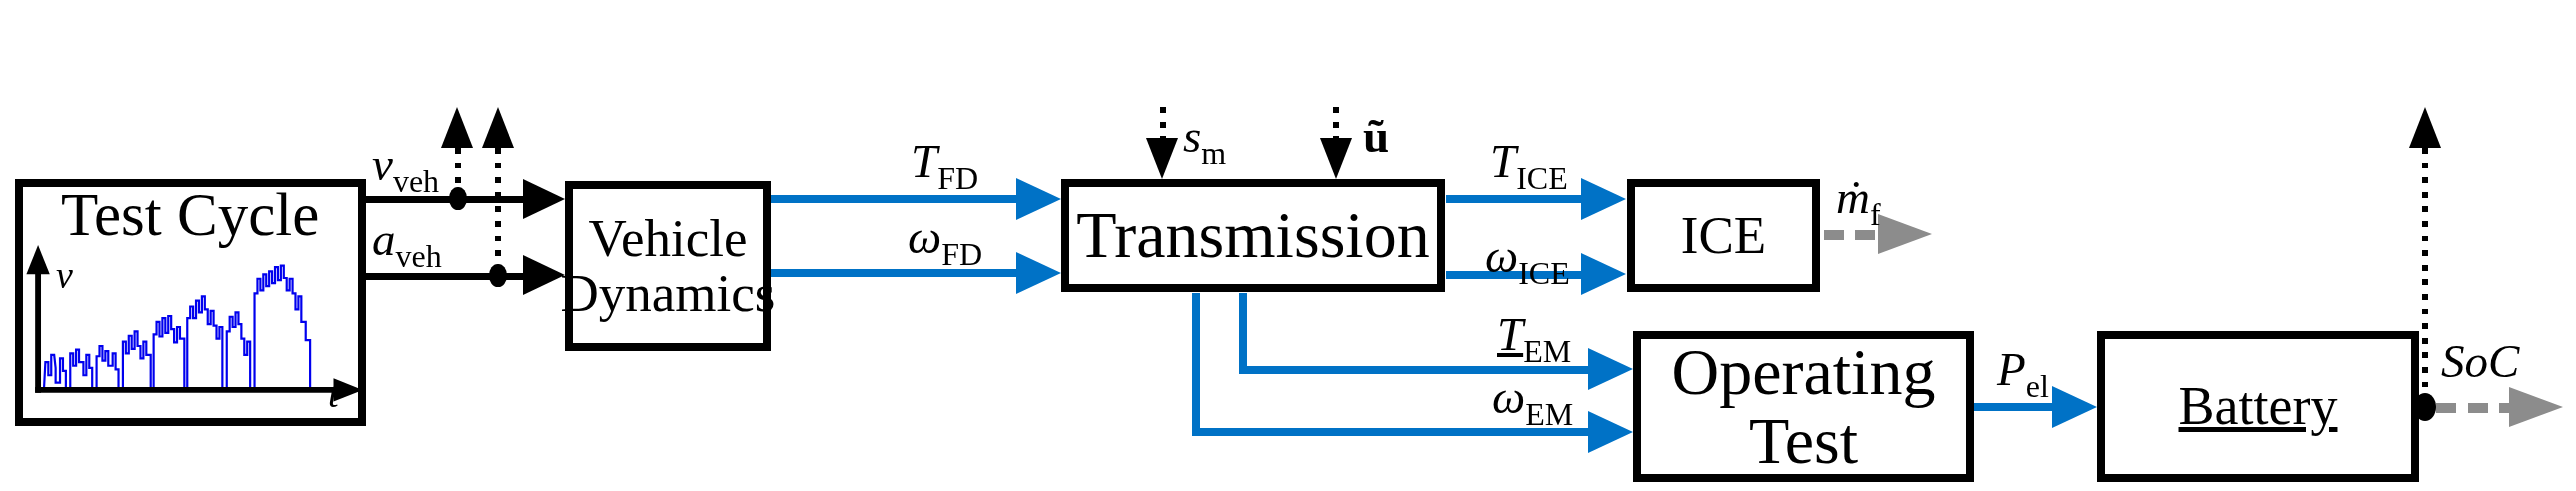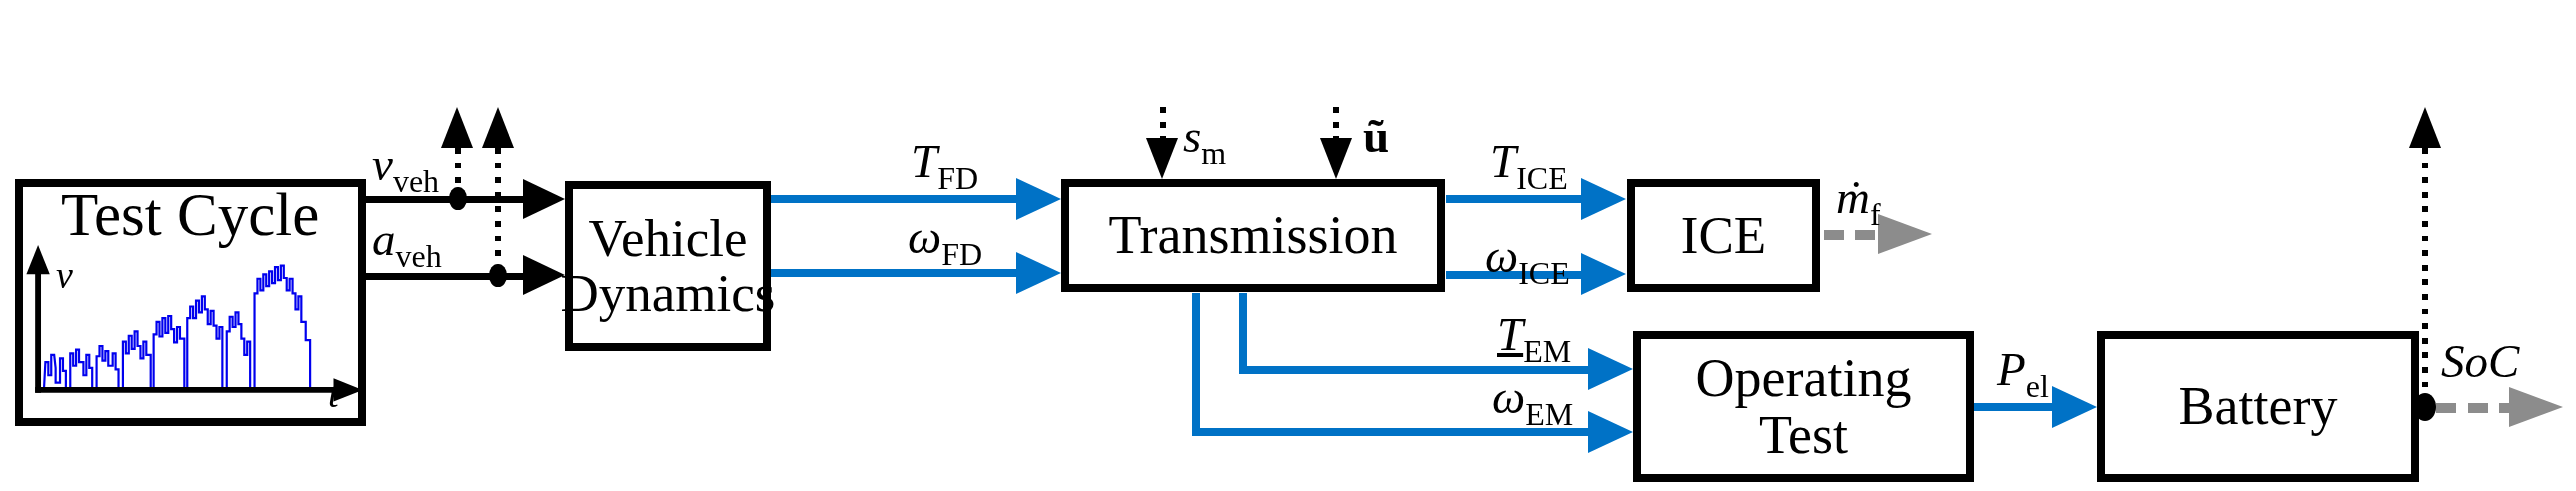--- a/index.html
+++ b/index.html
@@ -36,21 +36,21 @@
   .mlabel { position:absolute; font-style:italic; font-size:47px; line-height:1;
     white-space:nowrap; }
   .mlabel sub { font-style:normal; font-size:32px; line-height:1;
     vertical-align:baseline; position:relative; top:11.7px; }
   .mlabel.boldu { font-style:normal; font-weight:bold; }
   .axlabel { position:absolute; font-style:italic; font-size:38px; line-height:1; }
   .os-title { font-size:67px; line-height:1; }
   .tc-title { position:absolute; left:14.6px; top:184px; width:351px; text-align:center;
     font-size:61px; line-height:1; }
   .b72 { font-size:53px; }
-  .b70 { font-size:54px; }
+  .b70 { font-size:66px; }
   .b74 { font-size:54px; }
 </style>
 </head>
 <body>
 
 <div class="canvas">
 
 
   <div class="box" style="left:14.6px; top:179px; width:351px; height:247px;"></div>
   <div class="tc-title">Test Cycle</div>
@@ -134,21 +134,21 @@
 
   <div class="box" style="left:1633px; top:331px; width:341px; height:151px;">
     <div class="bl b70">Operating</div>
     <div class="bl b70">Test</div>
   </div>
 
   <div class="hline blue" style="left:1974px; top:403px; width:81px;"></div>
   <div class="head-r blue" style="left:2052px; top:386px;"></div>
   <span class="mlabel" style="left:1997px; top:346px;"><i>P</i><sub>el</sub></span>
 
-  <div class="box" style="left:2097px; top:331px; width:322px; height:151px;">
+  <div class="box" style="left:2097px; top:331px; width:322px; height:151px;text-decoration:underline;">
     <div class="bl b74">Battery</div>
   </div>
 
   <div class="jdot" style="left:2414px; top:393px; width:22px; height:28px;"></div>
   <div class="dashh" style="left:2436px; top:403px; width:76px;"></div>
   <div class="head-r gray" style="left:2509px; top:387px;"></div>
   <span class="mlabel" style="left:2441px; top:338px;">SoC</span>
   <div class="dotv" style="left:2422px; top:148px; height:245px;"></div>
   <div class="head-up" style="left:2409px; top:107px;"></div>
 

